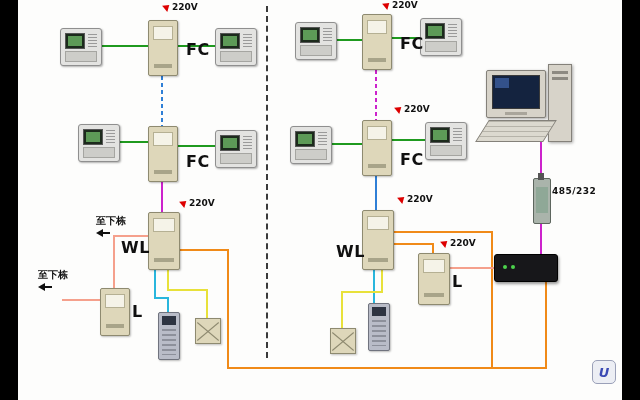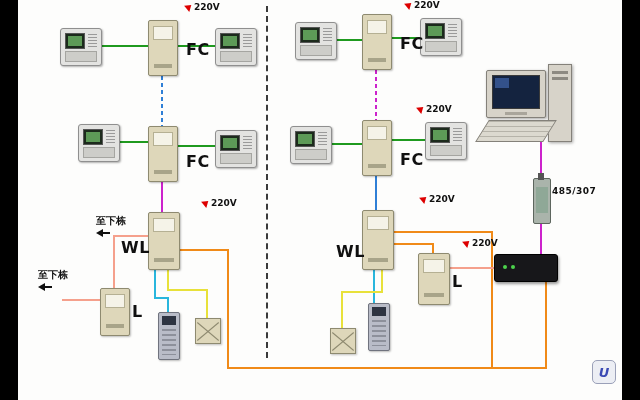--- a/index.html
+++ b/index.html
@@ -46,21 +46,21 @@
 
   .converter{position:absolute;width:16px;height:44px;background:#aab4ab;border:1px solid #5d665e;border-radius:2px;}
   .converter .cap{position:absolute;left:4px;top:-6px;width:6px;height:7px;background:#555;}
   .converter .body2{position:absolute;left:2px;top:8px;right:2px;bottom:10px;background:#8fa897;}
 
   .blackbox{position:absolute;background:#17171a;border:1px solid #000;border-radius:3px;box-shadow:1px 2px 3px rgba(0,0,0,.4);}
   .blackbox .led1{position:absolute;top:10px;left:8px;width:4px;height:4px;border-radius:50%;background:#4cd24c;}
   .blackbox .led2{position:absolute;top:10px;left:16px;width:4px;height:4px;border-radius:50%;background:#4cd24c;}
 
   .lbl{position:absolute;color:#101010;font-weight:bold;font-size:16px;letter-spacing:.5px;}
-  .power{position:absolute;display:flex;align-items:center;gap:2px;font-size:9px;font-weight:bold;color:#101010;margin-left:22px;}
+  .power{position:absolute;display:flex;align-items:center;gap:2px;font-size:9px;font-weight:bold;color:#101010;}
   .power .arr{width:0;height:0;border-left:6px solid #dd0000;border-top:4px solid transparent;
               border-bottom:4px solid transparent;transform:rotate(-40deg);}
   .next{position:absolute;display:flex;flex-direction:column;align-items:flex-start;gap:1px;
         font-size:10px;font-weight:bold;color:#101010;}
   .next .arrow-row{display:flex;align-items:center;}
   .next .larr{width:0;height:0;border-right:7px solid #101010;border-top:4px solid transparent;border-bottom:4px solid transparent;}
   .next .ltail{width:8px;height:2px;background:#101010;margin-left:-1px;}
   .logo{position:absolute;width:22px;height:22px;background:#eceef4;border:1px solid #9aa0b8;border-radius:5px;
         display:flex;align-items:center;justify-content:center;color:#3a49b4;font-weight:bold;font-size:13px;font-style:italic;}
 </style>
@@ -267,21 +267,21 @@
   <div class="tower" style="left:530px;top:64px;width:22px;height:76px;">
     <div class="d1"></div>
     <div class="d2"></div>
   </div>
   <div class="kbd" style="left:464px;top:120px;width:66px;height:20px;"></div>
 
   <div class="converter" style="left:515px;top:178px;">
     <div class="cap"></div>
     <div class="body2"></div>
   </div>
-  <div class="lbl" style="left:534px;top:186px;font-size:9px;">485/307</div>
+  <div class="lbl" style="left:534px;top:186px;font-size:9px;">485/232</div>
 
   <div class="blackbox" style="left:476px;top:254px;width:62px;height:26px;">
     <div class="led1"></div>
     <div class="led2"></div>
   </div>
 
   <div class="logo" style="left:574px;top:360px;">U</div>
 
 </div>
 

